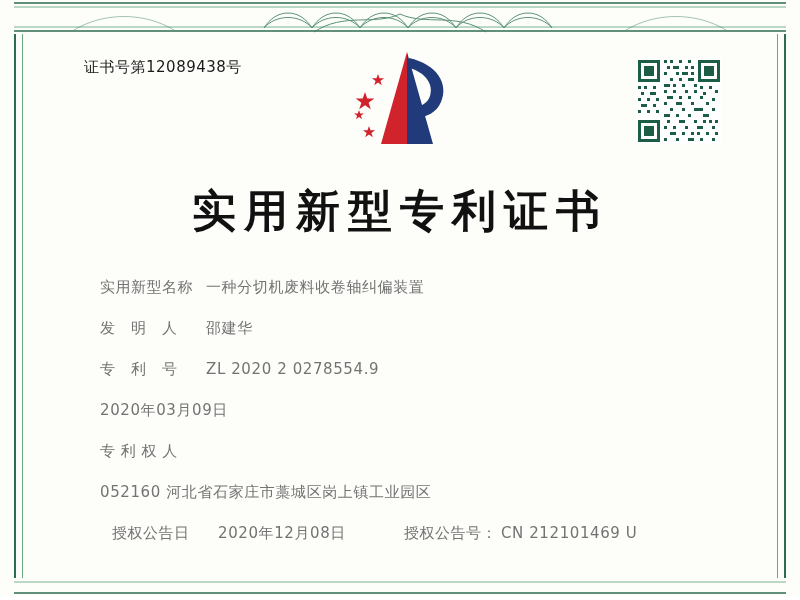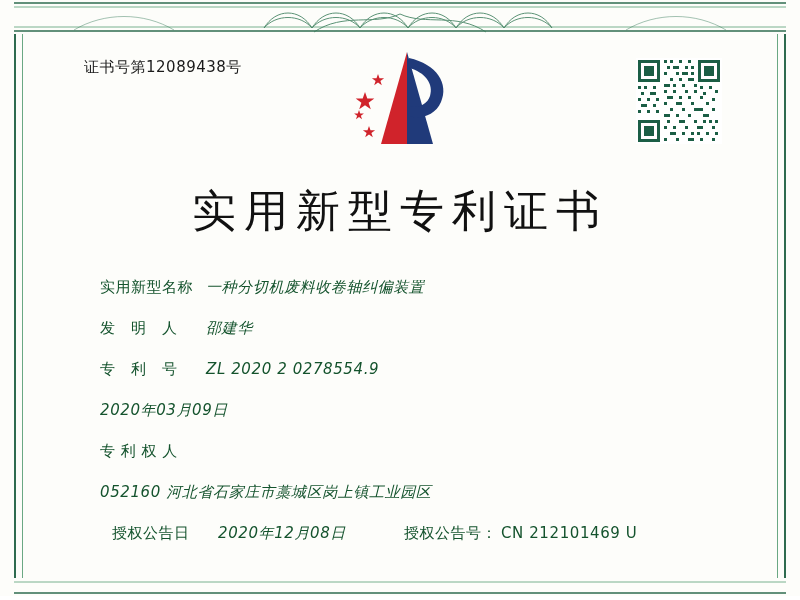--- a/index.html
+++ b/index.html
@@ -96,49 +96,48 @@
   .qr svg { display:block; }
 
   
   .main-title {
     position: absolute;
     left: 0;
     right: 0;
     top: 182px;
     text-align: center;
     font-size: 44px;
-    font-weight: normal;
+    font-weight: bold;
     letter-spacing: 8px;
     color: #111111;
     font-family: "DejaVu Sans", "Liberation Sans", sans-serif;
   }
 
   
   .fields {
     position: absolute;
     left: 100px;
     top: 278px;
     right: 90px;
   }
   .field-row {
     display: flex;
     align-items: baseline;
     margin-bottom: 22px;
     font-size: 15px;
-    color: #14532d;
+    color: #737373;
     white-space: nowrap;
   }
   .field-label {
     display: inline-block;
     min-width: 106px;
     letter-spacing: 0.5px;
   }
   .field-value {
     letter-spacing: 0.6px;
-    font-style: italic;
   }
   .field-row.dual {
     justify-content: flex-start;
     margin-left: 12px;
   }
   .second-label {
     display: inline-block;
     margin-left: 58px;
     letter-spacing: 0.5px;
   }

